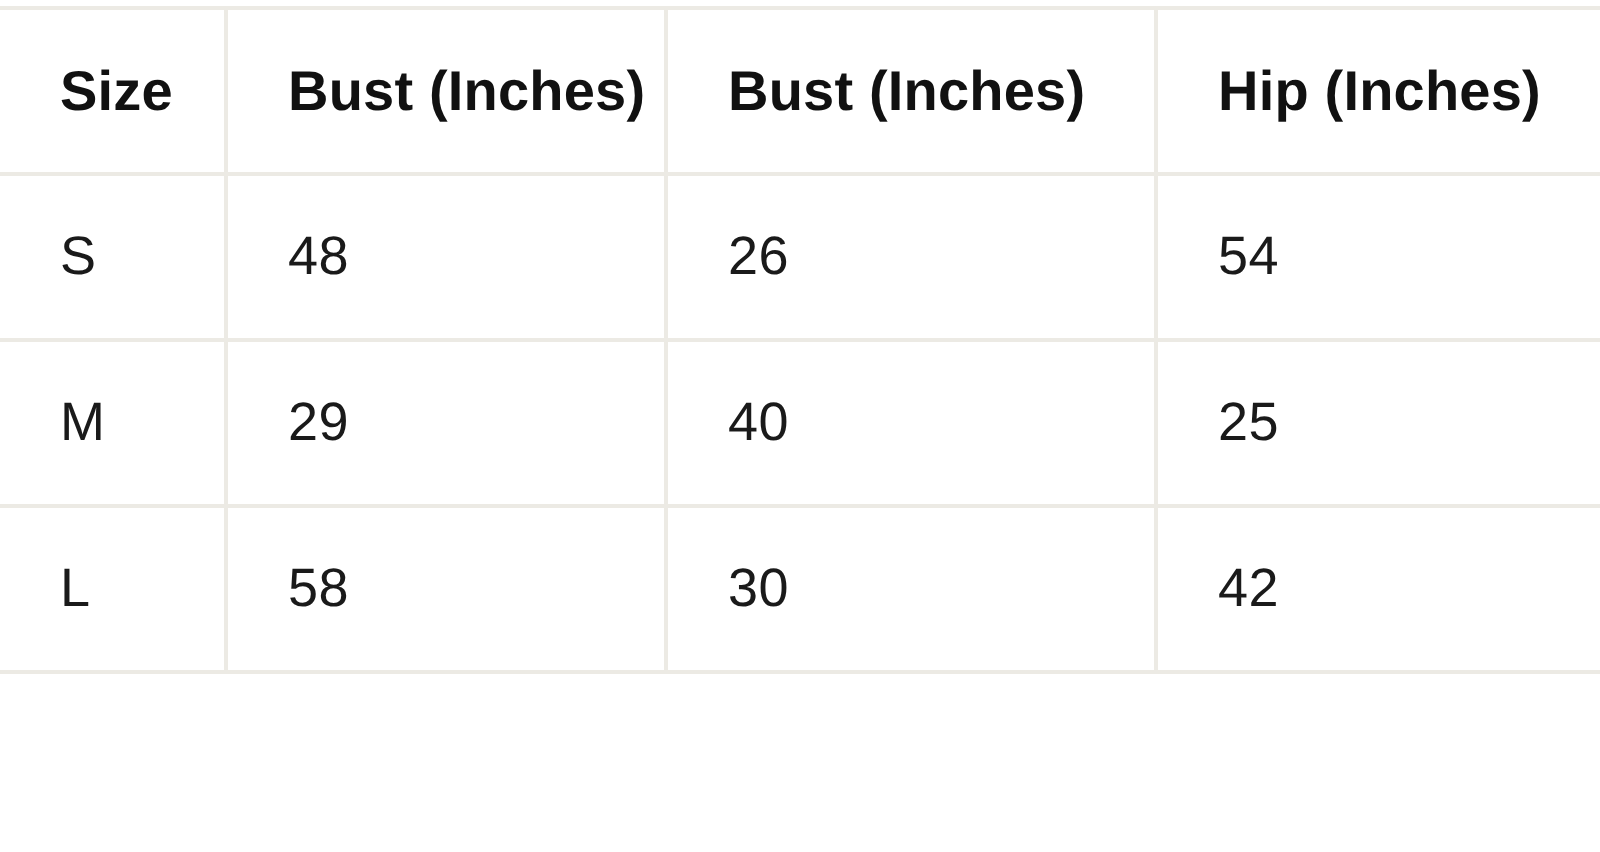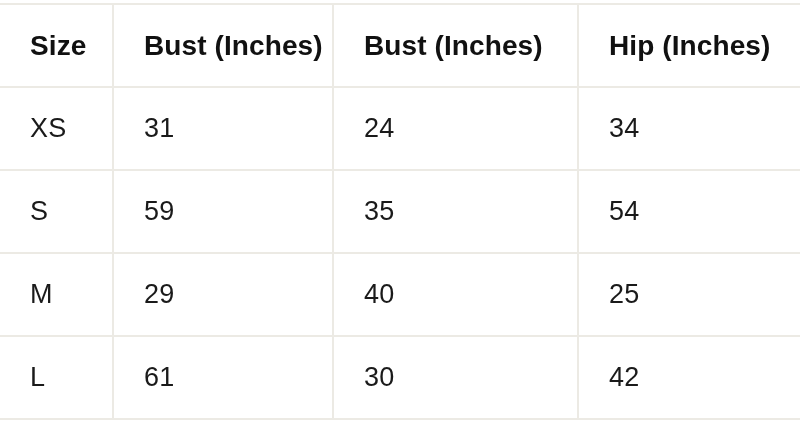--- a/index.html
+++ b/index.html
@@ -84,38 +84,32 @@
     <thead>
       <tr>
         <th>Size</th>
         <th>Bust (Inches)</th>
         <th>Bust (Inches)</th>
         <th>Hip (Inches)</th>
       </tr>
     </thead>
     <tbody>
       <tr>
-        <td>XS</td>
-        <td>31</td>
-        <td>24</td>
-        <td>34</td>
-      </tr>
-      <tr>
         <td>S</td>
-        <td>59</td>
-        <td>35</td>
+        <td>48</td>
+        <td>26</td>
         <td>54</td>
       </tr>
       <tr>
         <td>M</td>
         <td>29</td>
         <td>40</td>
         <td>25</td>
       </tr>
       <tr>
         <td>L</td>
-        <td>61</td>
+        <td>58</td>
         <td>30</td>
         <td>42</td>
       </tr>
     </tbody>
   </table>
 </div>
 
 </body></html>

